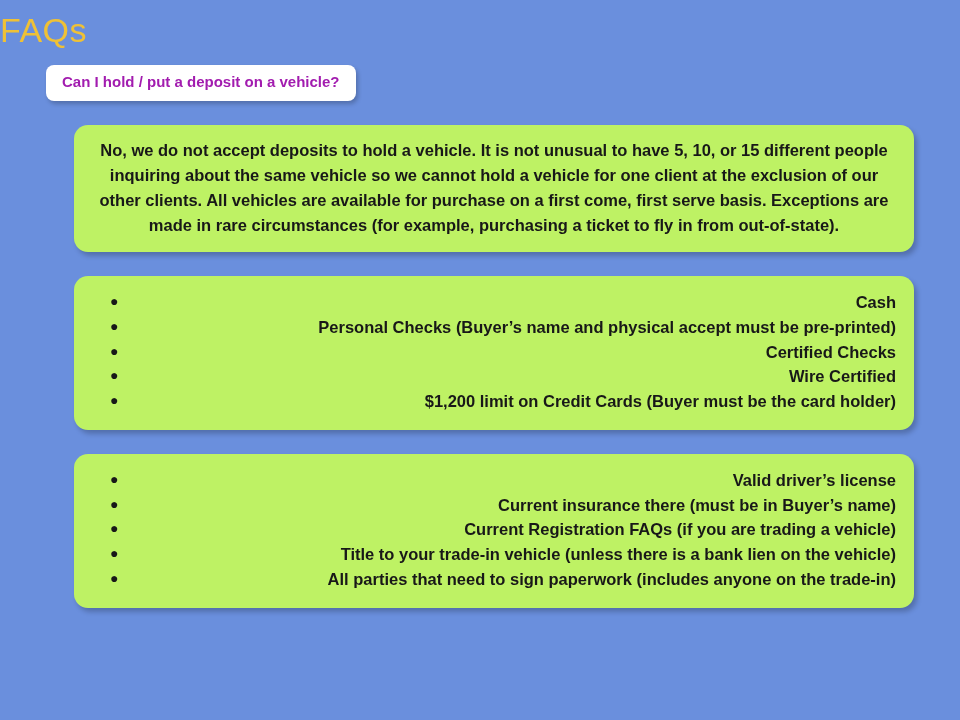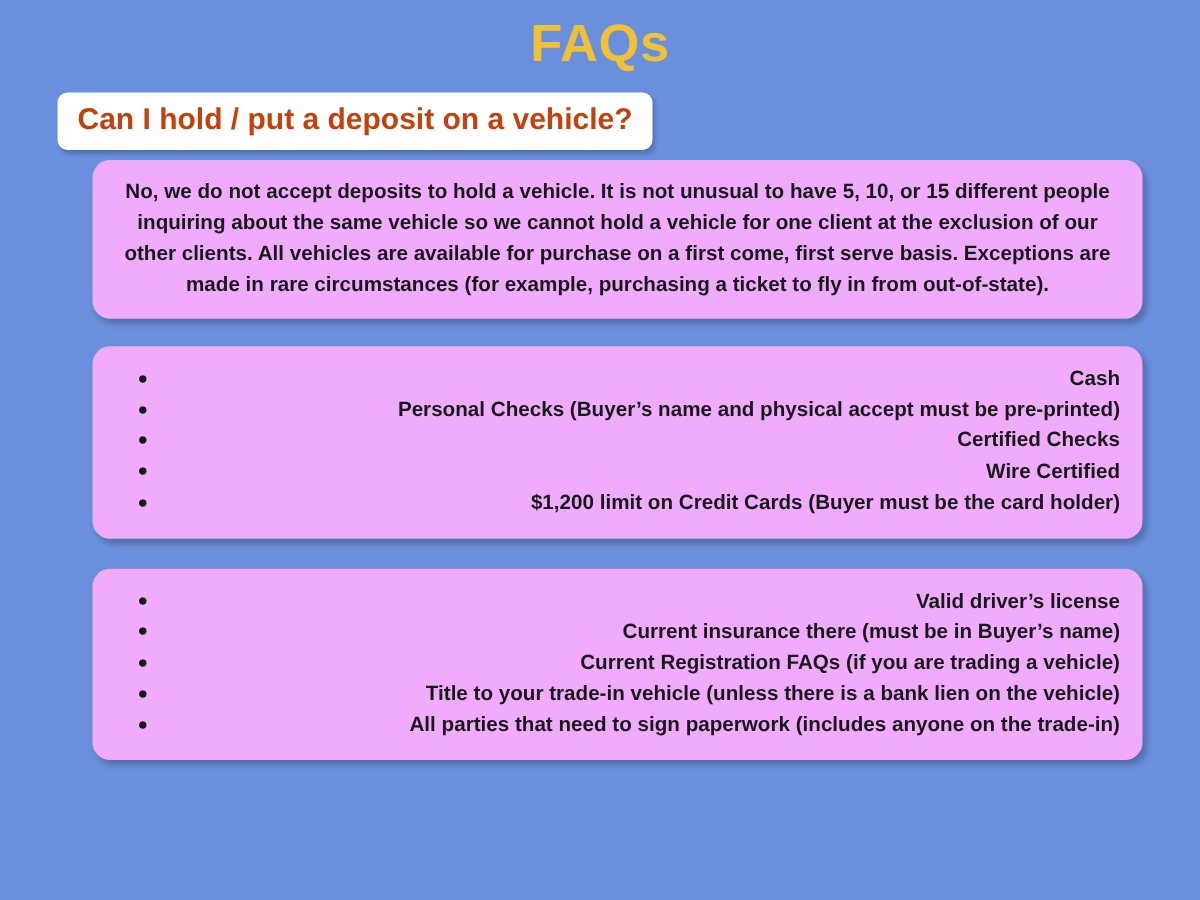--- a/index.html
+++ b/index.html
@@ -14,49 +14,49 @@
     overflow: hidden;
     position: relative;
   }
   .slide {
     width: 960px;
     height: 720px;
     position: relative;
     box-sizing: border-box;
   }
   .title {
-    text-align: center;
+    text-align: left;
     color: #efc136;
-    font-size: 42px;
-    font-weight: bold;
+    font-size: 34px;
+    font-weight: normal;
     padding-top: 12px;
     letter-spacing: 0.5px;
     line-height: 1.1;
   }
   .qa-block {
     position: relative;
   }
   .question {
     display: inline-block;
     background: #ffffff;
-    color: #c2410c;
-    font-size: 24px;
+    color: #a21caf;
+    font-size: 15px;
     font-weight: bold;
     padding: 9px 16px 10px 16px;
     border-radius: 8px;
     box-shadow: 2px 3px 4px rgba(0,0,0,0.22);
     margin-left: 46px;
     line-height: 1.1;
   }
   .answer {
-    background: #f0abfc;
+    background: #bef264;
     color: #181818;
     border-radius: 14px;
     box-shadow: 3px 4px 5px rgba(0,0,0,0.22);
-    margin: 8px 46px 0 74px;
+    margin: 24px 46px 0 74px;
     padding: 13px 18px 14px 18px;
     font-size: 16.5px;
     font-weight: bold;
     line-height: 1.52;
   }
   .answer.paragraph {
     text-align: center;
   }
   .answer ul {
     margin: 0;

